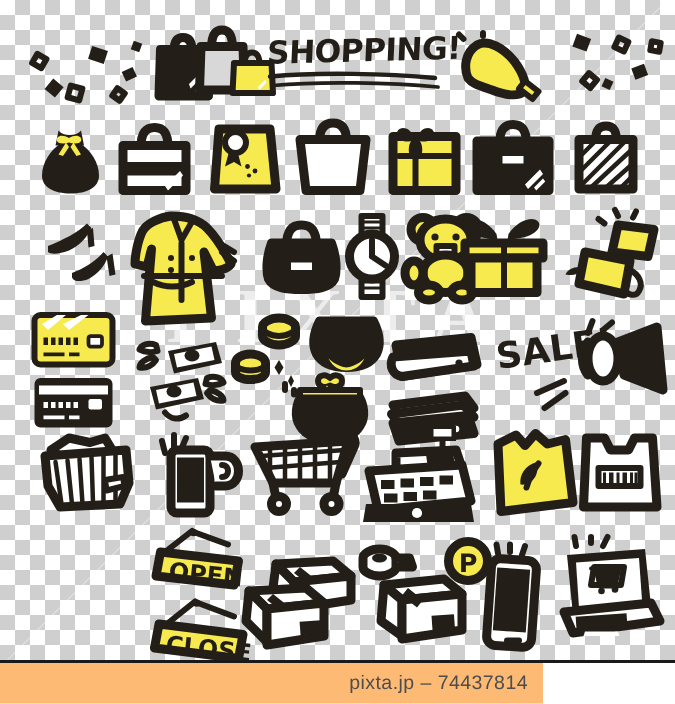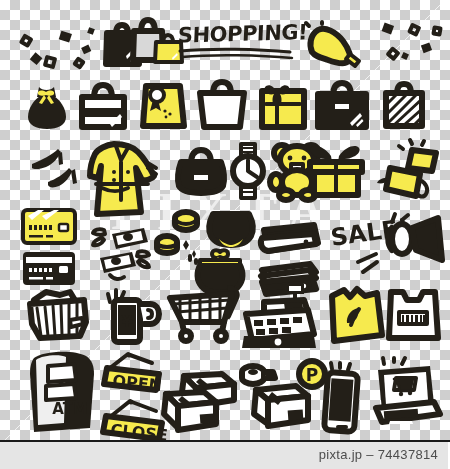--- a/index.html
+++ b/index.html
@@ -51,21 +51,21 @@
   #title .word{
     font-family:"DejaVu Sans", sans-serif;
     font-weight:bold;font-size:21px;color:#231f18;
     letter-spacing:-0.5px;
     transform:skewX(-4deg) rotate(-1.5deg);
     white-space:nowrap;
   }
 
   
   #footer{
-    position:absolute;left:0;top:440px;width:448px;height:29px;background:#e5e5e5;
+    position:absolute;left:0;top:440px;width:362px;height:29px;background:#fdba74;
   }
   #footer .rule{position:absolute;left:0;top:0;width:450px;height:2px;background:#1a1a1a;}
   #footer .credit{
     position:absolute;right:10px;top:7px;
     font-size:13px;color:#4d4d4d;letter-spacing:.3px;
     font-family:"Liberation Sans",sans-serif;white-space:nowrap;
   }
 
   .lbl{font-family:"DejaVu Sans",sans-serif;font-weight:bold;fill:#231f18;}
 </style>
@@ -551,31 +551,20 @@
           <rect x="16" y="31" width="2" height="7"></rect>
             <rect x="20" y="31" width="3" height="7"></rect>
           <rect x="25" y="31" width="2" height="7"></rect>
             <rect x="29" y="31" width="3" height="7"></rect>
           <rect x="34" y="31" width="2" height="7"></rect>
             <rect x="37" y="31" width="2" height="7"></rect>
         </g>
       </svg>
     </div>
 
-    <div class="ico" style="left:24px;top:348px;">
-      <svg width="76" height="86" viewBox="0 0 76 86">
-        <path class="fk" d="M10 10c8-7 40-9 52-2 6 4 8 10 8 18l-4 54-56 4L6 26c0-7 1-12 4-16z"></path>
-        <path class="fgl" d="M12 12c6-5 24-6 30-3l-2 66-26 2z"></path>
-        <path class="fw" d="M24 18l26-2 2 16-28 2z"></path>
-        <path class="stt" d="M24 18l26-2 2 16-28 2z"></path>
-        <path class="fw" d="M22 38l28-2 2 14-30 2z"></path>
-        <path class="stt" d="M22 38l28-2 2 14-30 2z"></path>
-        <text class="lbl" x="46" y="66" font-size="15" fill="#ffffff" text-anchor="middle">ATM</text>
-      </svg>
-    </div>
 
     <div class="ico" style="left:100px;top:352px;">
       <svg width="66" height="40" viewBox="0 0 66 40">
         <path class="stt" d="M28 2L10 16M30 3l22 8"></path>
         <circle cx="29" cy="3" r="2.5" class="fk"></circle>
         <path class="fy" d="M7 16l52 6-3 16-52-6z"></path>
         <path class="st" d="M7 16l52 6-3 16-52-6z"></path>
         <text class="lbl" x="12" y="34" font-size="16" transform="rotate(6 12 34)">OPEN</text>
       </svg>
     </div>

